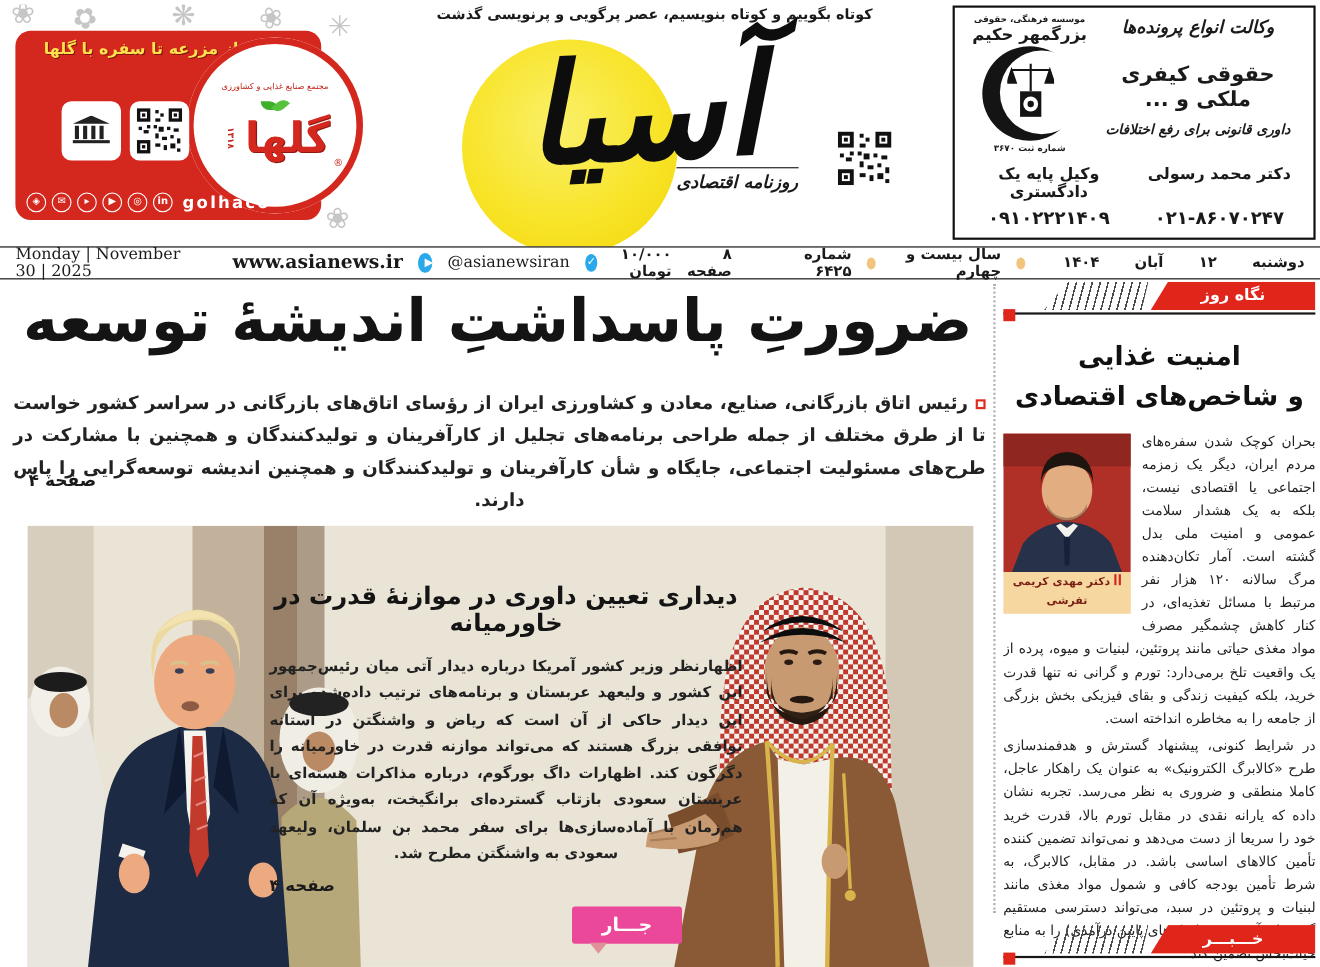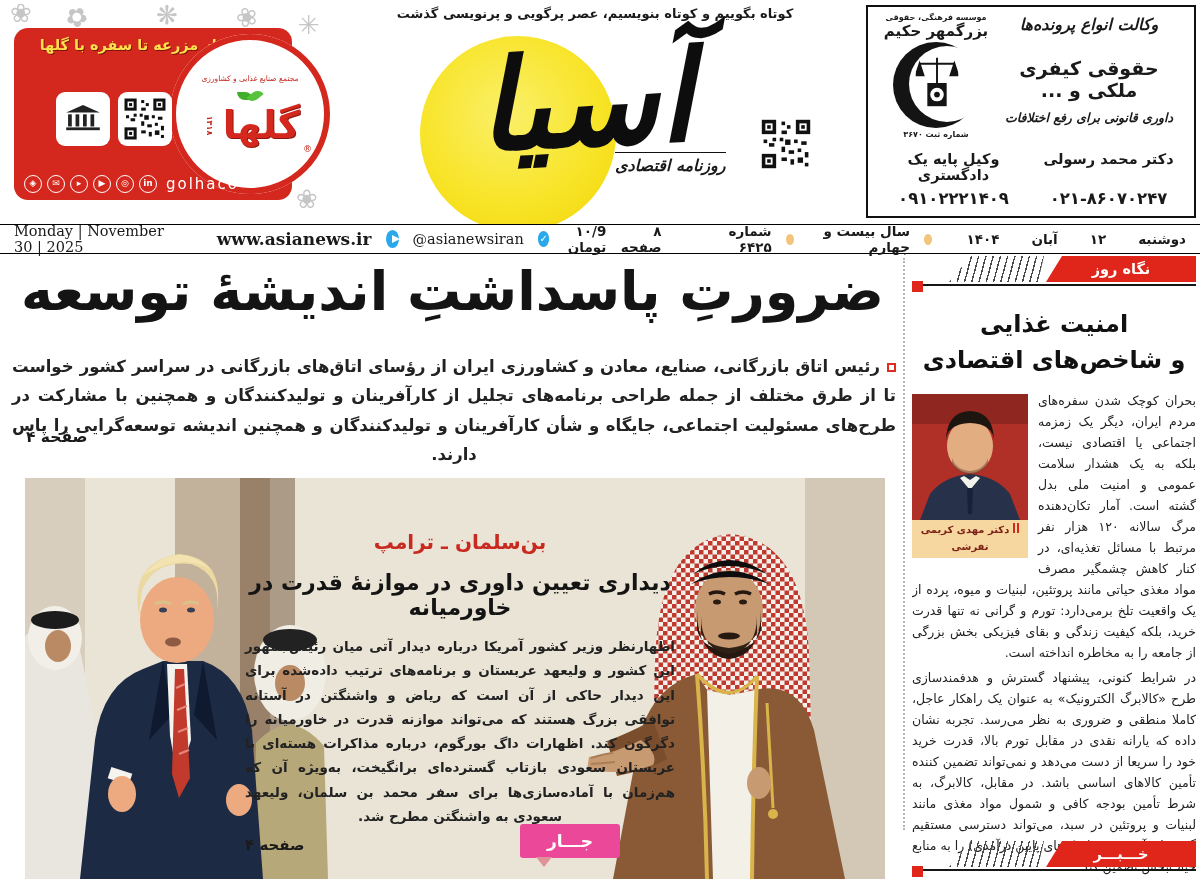--- a/index.html
+++ b/index.html
@@ -20,21 +20,21 @@
   .leaf{width:16px;height:8px;background:#3fae2a;border-radius:0 10px 0 10px;display:inline-block;}
   .leaf.l2{transform:rotate(-40deg);background:#57c23b;margin-left:-6px;}
   #golha-slogan{position:absolute;right:14px;top:9px;color:#ffe04d;font-weight:bold;font-size:14.5px;direction:rtl;
                 text-shadow:1px 1px 0 #7e130c;}
   .white-card{position:absolute;width:54px;height:54px;background:#fff;border-radius:9px;display:flex;align-items:center;justify-content:center;}
   #golha-qr-card{left:104px;top:64px;}
   #golha-unesco-card{left:42px;top:64px;flex-direction:column;}
   #golha-social{position:absolute;left:10px;bottom:7px;display:flex;align-items:center;gap:5px;direction:ltr;}
   .soc{width:18px;height:18px;border:1.6px solid #fff;border-radius:50%;color:#fff;font-size:9px;line-height:15px;
        text-align:center;font-weight:bold;}
-  .golha-handle{color:#fff;font-weight:normal;font-size:15px;letter-spacing:2px;margin-left:4px;}
+  .golha-handle{color:#fff;font-weight:bold;font-size:15px;letter-spacing:2px;margin-left:4px;}
 
   
   #masthead{position:absolute;left:360px;top:0;width:470px;height:250px;}
   #masthead-tagline{position:absolute;left:15px;top:6px;width:440px;text-align:center;font-size:13px;font-weight:600;direction:rtl;}
   #sun{position:absolute;left:60px;top:36px;width:196px;height:196px;border-radius:50%;
        background:radial-gradient(circle at 45% 40%,#faf06a 0%,#f8e429 55%,#f2d505 100%);}
   #masthead-title{position:absolute;left:60px;top:18px;width:330px;text-align:center;font-size:125px;font-weight:bold;
                   color:#0d0d0d;direction:rtl;line-height:1.35;transform:rotate(-3deg);font-style:italic;}
   #masthead-sub{position:absolute;left:255px;top:152px;font-size:16px;font-weight:bold;font-style:italic;direction:rtl;
                 border-top:1.5px solid #111;padding-top:3px;}
@@ -273,21 +273,21 @@
     <div class="fa-group">
       <span>دوشنبه</span>
       <span style="margin-right:18px">۱۲</span>
       <span style="margin-right:18px">آبان</span>
       <span style="margin-right:18px">۱۴۰۴</span>
       <span class="dot" style="margin-right:20px"></span>
       <span>سال بیست و چهارم</span>
       <span class="dot"></span>
       <span>شماره ۶۴۲۵</span>
       <span style="margin-right:34px">۸ صفحه</span>
-      <span>۱۰/9 تومان</span>
+      <span>۱۰/۰۰۰ تومان</span>
     </div>
     <div class="en-group">
       <span class="date-en">Monday | November 30 | 2025</span>
       <span class="website">www.asianews.ir</span>
       <span class="tg"></span>
       <span class="handle">@asianewsiran</span>
       <span class="verified">✓</span>
     </div>
   </div>
 
@@ -368,21 +368,20 @@
       <line x1="212" y1="225" x2="218" y2="330" stroke="#d9b44a" stroke-width="3"></line>
       <circle cx="218" cy="336" r="5" fill="#d9b44a"></circle>
 
       <path d="M98,242 Q72,256 52,263 L62,298 Q92,292 112,281 Z" fill="#7a4d2c"></path>
       <path d="M86,262 Q58,276 34,279 L32,292 Q68,298 98,287 Q104,276 86,262 Z" fill="#c89a72"></path>
       <path d="M36,280 Q48,276 58,275 M36,286 Q50,285 60,284" stroke="#a97f5a" stroke-width="2" fill="none"></path>
       <ellipse cx="204" cy="305" rx="12" ry="16" fill="#c89a72"></ellipse>
     </svg>
 
     <div id="photo-text">
-      <div id="photo-kicker">بن‌سلمان ـ ترامپ</div>
       <div id="photo-headline">دیداری تعیین داوری در موازنهٔ قدرت در خاورمیانه</div>
       <div id="photo-body">اظهارنظر وزیر کشور آمریکا درباره دیدار آتی میان رئیس‌جمهور این کشور و ولیعهد عربستان و برنامه‌های ترتیب داده‌شده برای این دیدار حاکی از آن است که ریاض و واشنگتن در آستانه توافقی بزرگ هستند که می‌تواند موازنه قدرت در خاورمیانه را دگرگون کند. اظهارات داگ بورگوم، درباره مذاکرات هسته‌ای با عربستان سعودی بازتاب گسترده‌ای برانگیخت، به‌ویژه آن که هم‌زمان با آماده‌سازی‌ها برای سفر محمد بن سلمان، ولیعهد سعودی به واشنگتن مطرح شد.</div>
       <div id="photo-pageref">صفحه ۴</div>
     </div>
 
     <div id="watermark">جـــار</div>
   </div>
 
   <div id="sidebar-sep"></div>
 

